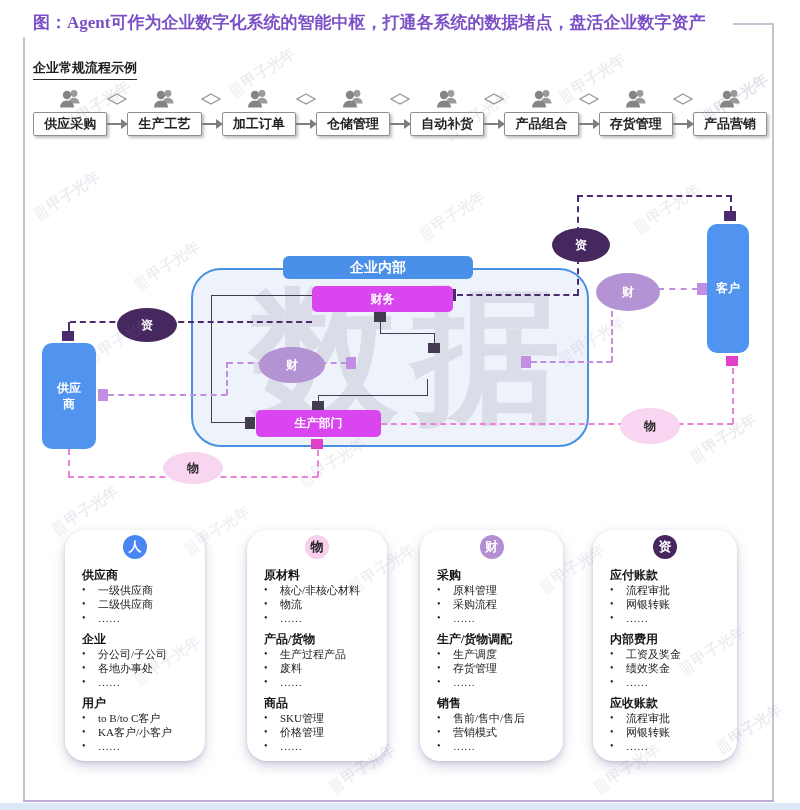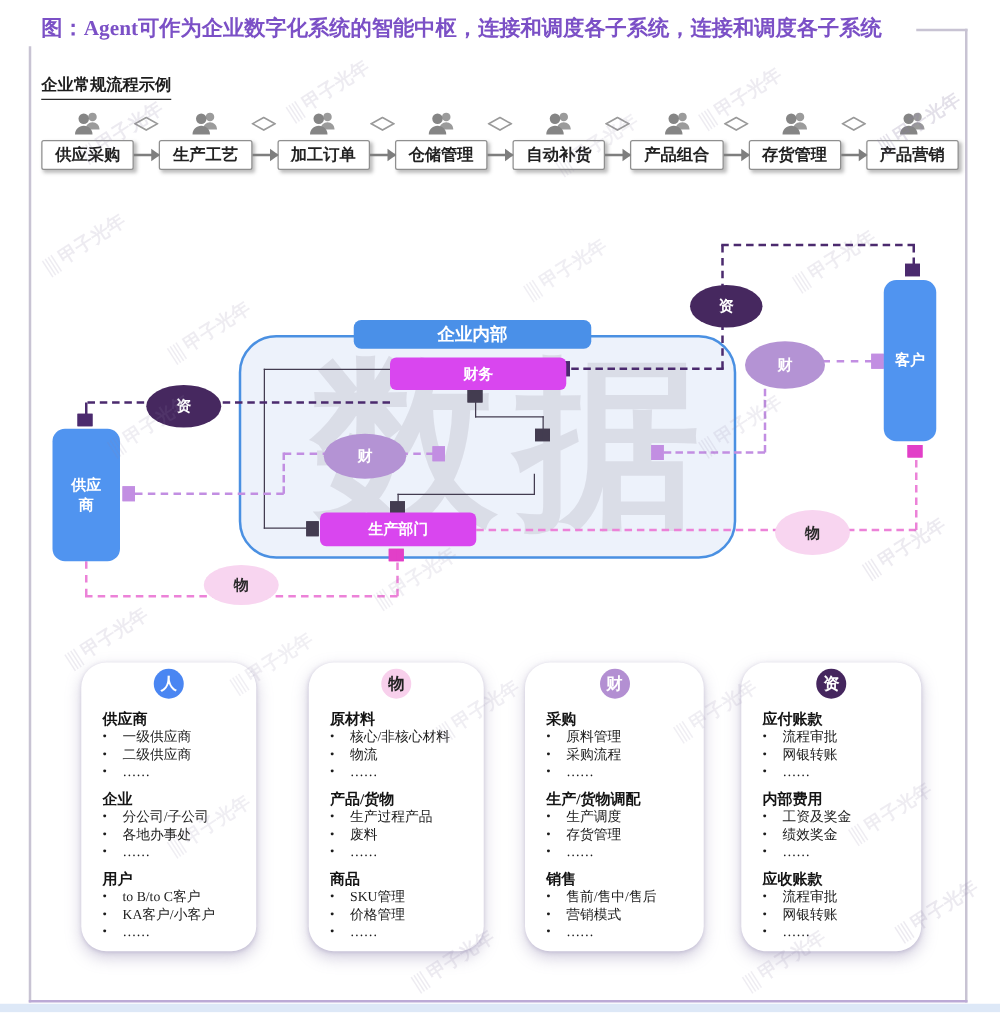--- a/index.html
+++ b/index.html
@@ -77,21 +77,21 @@
 <body>
 
 <div id="root">
 
   <div class="frame" style="left:23px;top:37px;width:2px;height:765px;"></div>
   <div class="frame" style="left:772px;top:23px;width:2px;height:779px;"></div>
   <div class="frame" style="left:733px;top:23px;width:41px;height:2px;"></div>
   <div class="frame bottom" style="left:23px;top:800px;width:751px;height:2px;"></div>
   <div class="bottom-strip"></div>
 
-  <div class="doc-title">图：Agent可作为企业数字化系统的智能中枢，连接和调度各子系统，连接和调度各子系统</div>
+  <div class="doc-title">图：Agent可作为企业数字化系统的智能中枢，打通各系统的数据堵点，盘活企业数字资产</div>
 
   <div class="u-head" style="left:33px;top:59px;">企业常规流程示例</div>
   <div class="flow-icons" id="flow-icons">
       <div class="icon-slot">
         <svg width="24" height="22" viewBox="0 0 24 22">
           <circle cx="16" cy="5.5" r="3.4" fill="#9b9b9b"></circle>
           <path d="M10.5 15.5c0-3.4 2.5-5.8 5.5-5.8s5.6 2.4 5.6 5.8z" fill="#9b9b9b"></path>
           <circle cx="9" cy="7" r="4.2" fill="#858585"></circle>
           <path d="M2 19.5c0-4.2 3.1-7 7-7s7 2.8 7 7z" fill="#858585"></path>
         </svg>

